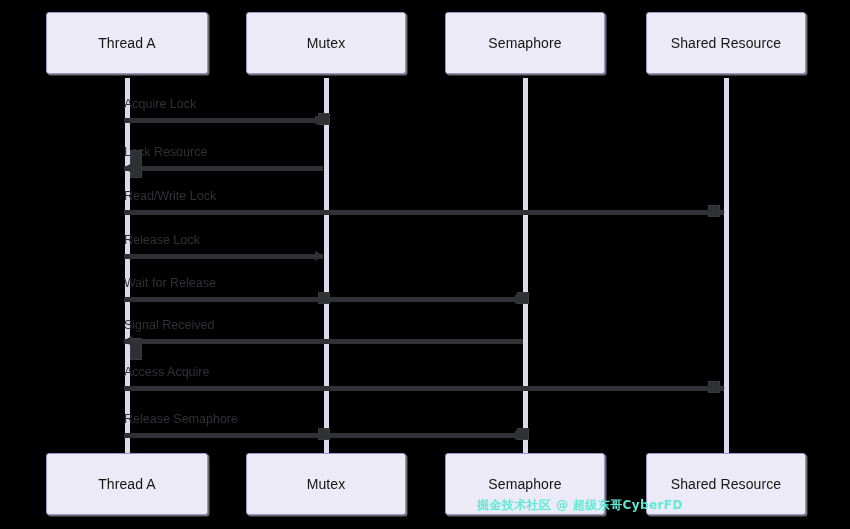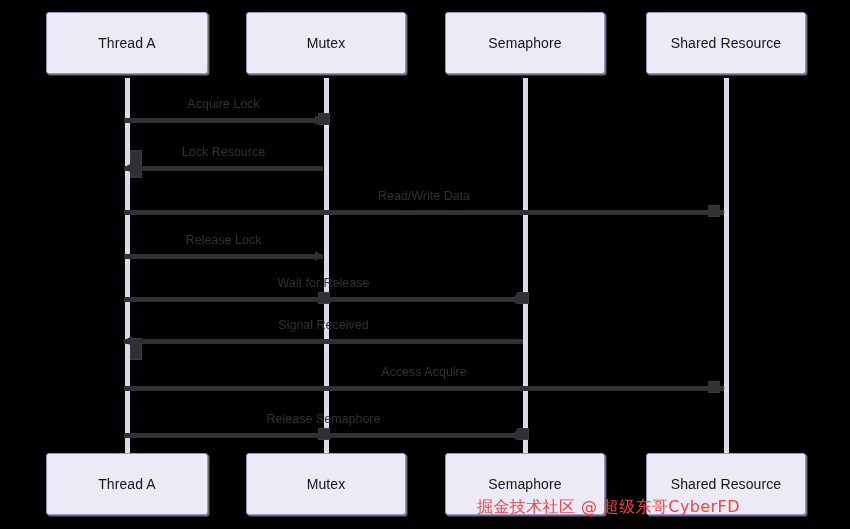--- a/index.html
+++ b/index.html
@@ -55,34 +55,35 @@
   }
   .msg.right .head{right:-1px;border-left:9px solid #303134;}
   .msg.left  .head{left:-1px; border-right:9px solid #303134;}
 
   .msg .label{
     position:absolute;
     bottom:7px;
     white-space:nowrap;
     font-size:12.5px;
     color:#303134;
-    text-align:center;
+    text-align:left;
     width:100%;
     left:0;
   }
 
   
   #watermark{
     position:absolute;
     left:477px;top:497px;
-    font-size:16px;
-    color:#ef4444;
+    font-size:12px;
+    color:#5eead4;
     white-space:nowrap;
     letter-spacing:.4px;
     font-family:"DejaVu Sans","Liberation Sans",sans-serif;
+    font-weight:bold;
   }
 </style>
 </head>
 <body>
 
 <div id="canvas">
 
   <div class="lifeline" style="left:124.5px;top:78px;height:378px;"></div>
   <div class="lifeline" style="left:323.5px;top:78px;height:378px;"></div>
   <div class="lifeline" style="left:522.5px;top:78px;height:378px;"></div>
@@ -119,21 +120,21 @@
 
   <div class="msg left" style="left:124px;top:166px;width:199px;">
     <div class="line"></div>
     <div class="head"></div>
     <div class="label">Lock Resource</div>
   </div>
 
   <div class="msg right" style="left:124px;top:210px;width:600px;">
     <div class="line"></div>
     <div class="head"></div>
-    <div class="label">Read/Write Data</div>
+    <div class="label">Read/Write Lock</div>
   </div>
 
   <div class="msg right" style="left:124px;top:254px;width:199px;">
     <div class="line"></div>
     <div class="head"></div>
     <div class="label">Release Lock</div>
   </div>
 
   <div class="msg right" style="left:124px;top:297px;width:399px;">
     <div class="line"></div>

